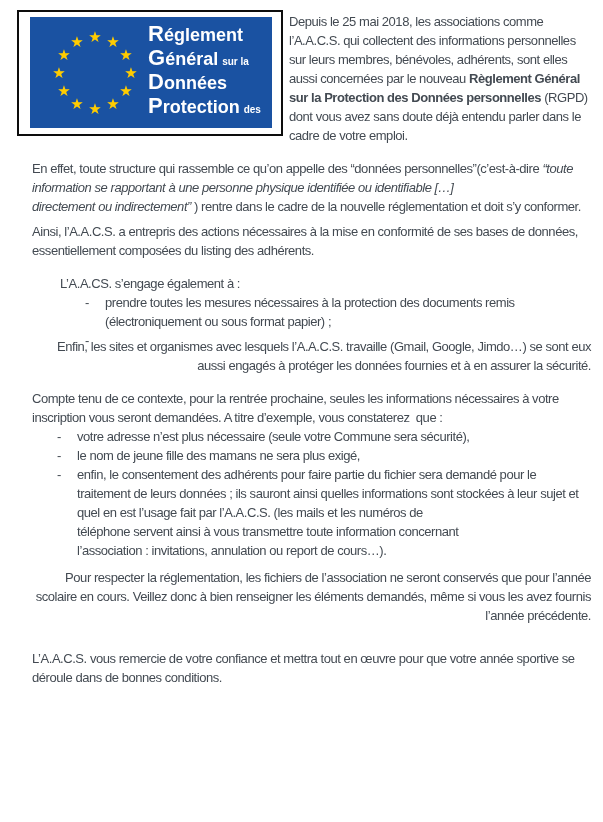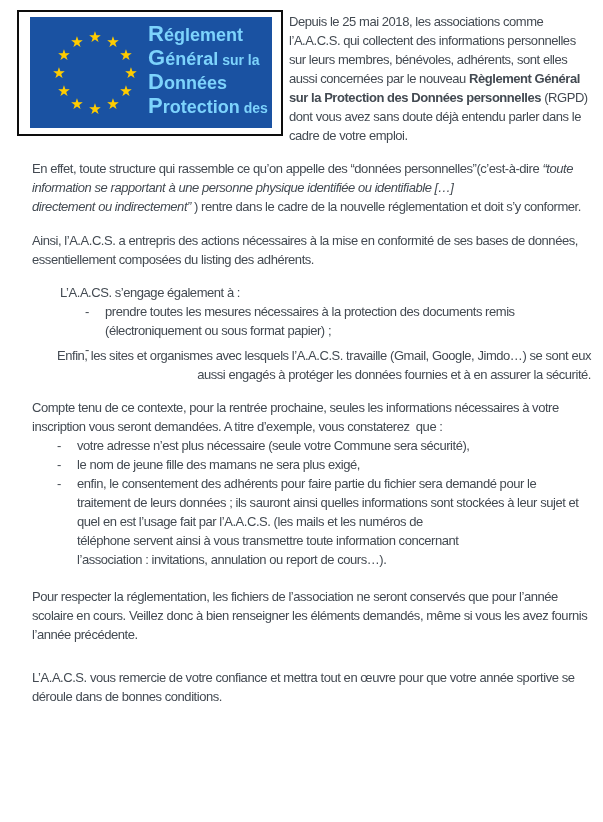--- a/index.html
+++ b/index.html
@@ -18,35 +18,35 @@
   .logo-box {
     flex: 0 0 auto; width: 266px; height: 126px;
     border: 2px solid #0d0d0d; background: #fff;
     padding: 5px 9px 6px 11px;
   }
   .flag { position: relative; width: 242px; height: 111px; background: #1a52a2; }
   .star {
     position: absolute; transform: translate(-50%, -50%);
     color: #ffcc00; font-size: 15px; line-height: 15px; letter-spacing: 0;
   }
-  .logo-text { position: absolute; left: 118px; top: 5px; color: #7dd3fc; }
+  .logo-text { position: absolute; left: 118px; top: 5px; color: #ffffff; }
   .lt-line { height: 24px; line-height: 24px; white-space: nowrap; letter-spacing: 0; }
   .ini  { font-weight: bold; font-size: 22px; }
   .rest { font-weight: bold; font-size: 18px; }
-  .small{ font-size: 14px; margin-left: 4px; font-weight: bold; }
+  .small{ font-size: 10px; margin-left: 4px; font-weight: bold; }
 
   .intro { flex: 1; margin: 2px 0 0 6px; }
 
   
   .para { margin: 14px 0 0 0; }
-  .m-p3 { margin-top: 15px; }
+  .m-p3 { margin-top: 6px; }
   .m-p4 { margin-top: 14px; margin-left: 28px; }
   .m-p5 { margin-top: 6px; text-align: right; }
   .m-p6 { }
-  .m-p7 { margin-top: 18px; }
+  .m-p7 { margin-top: 8px; text-align: right; }
   .m-p8 { margin-top: 24px; }
   .lead { margin: 0; }
   .pre  { white-space: pre-wrap; }
 
   .li { position: relative; margin-left: 23px; padding-left: 22px; }
   .dash { position: absolute; left: 2px; top: 0; }
   .bl { display: block; }
 
   b { font-weight: bold; }
   i { font-style: italic; }

